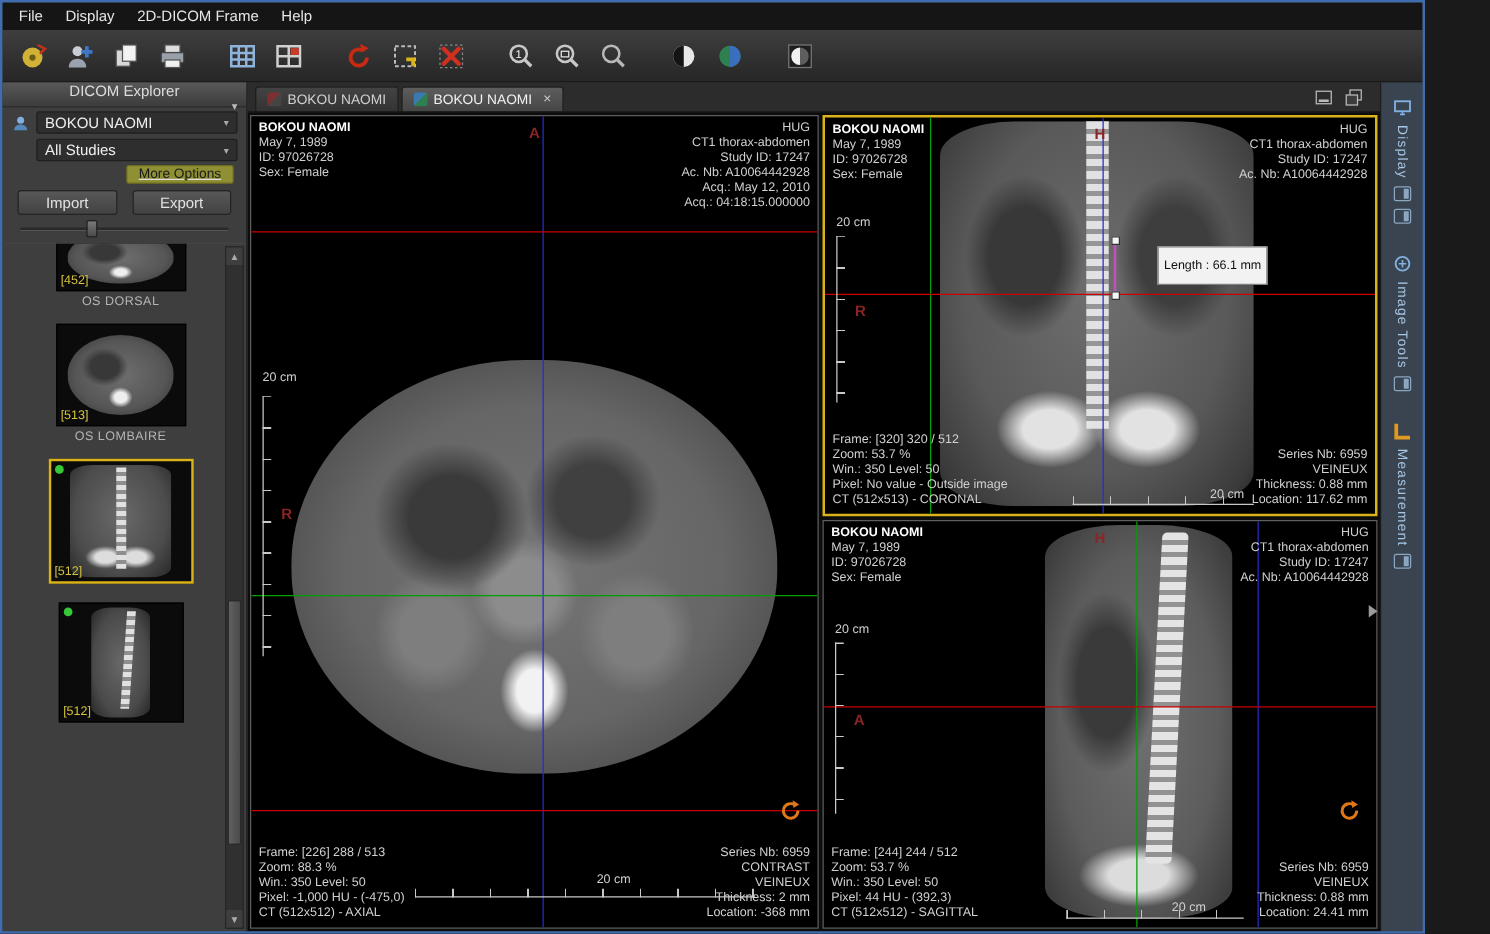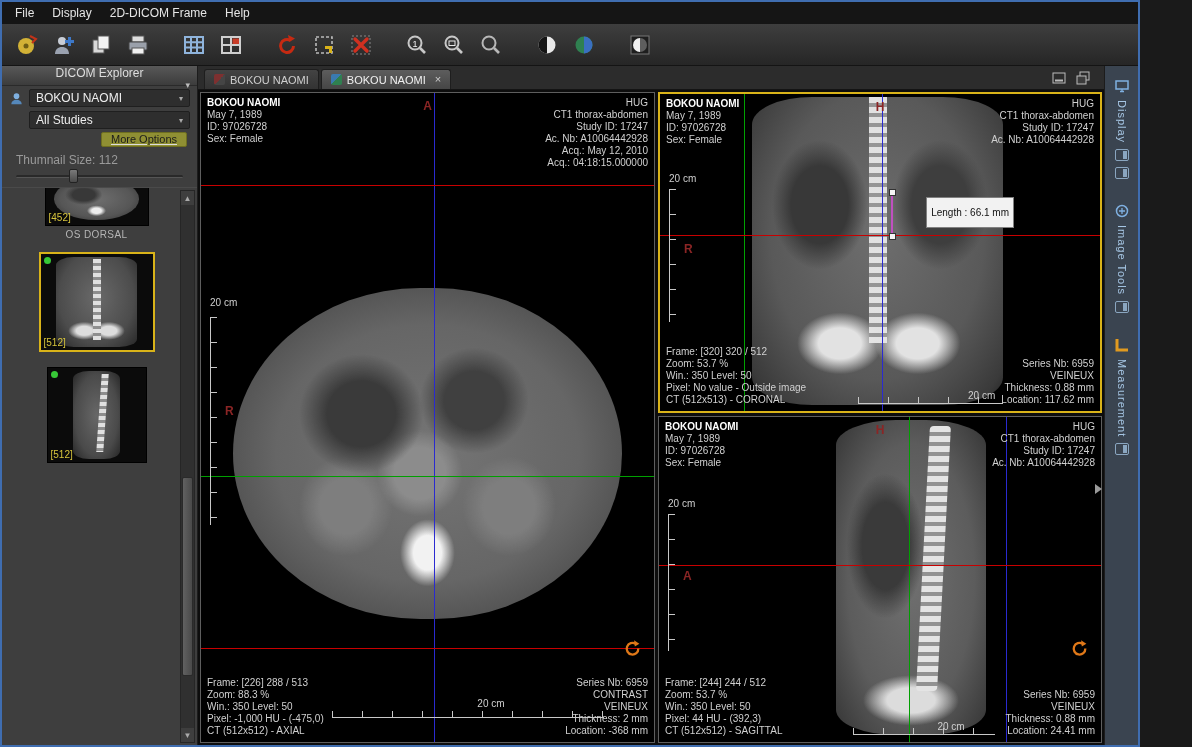--- a/index.html
+++ b/index.html
@@ -290,35 +290,45 @@
       </div>
       <div class="combo-row indent">
         <div class="combo">
           <span>All Studies</span>
           <span class="caret">▾</span>
         </div>
       </div>
       <div class="more-row">
         <span class="more-btn">More Options</span>
       </div>
-      <div class="size-label">Thumnail Size: 112</div>
+      <div class="btn-row">
+        <span class="pbtn">Import</span>
+        <span class="pbtn">Export</span>
+      </div>
       <div class="slider-row">
         <div class="slider-track">
           <div class="slider-handle"></div>
         </div>
       </div>
       <div class="divider"></div>
 
       <div class="thumb-list">
         <div class="thumb-item first">
           <div class="thumb-img">
             <span class="mini-axial"></span>
             <span class="thumb-tag">[452]</span>
           </div>
           <div class="thumb-label">OS DORSAL</div>
+        </div>
+        <div class="thumb-item">
+          <div class="thumb-img">
+            <span class="mini-axial"></span>
+            <span class="thumb-tag">[513]</span>
+          </div>
+          <div class="thumb-label">OS LOMBAIRE</div>
         </div>
         <div class="thumb-item selected">
           <div class="thumb-img">
             <span class="mini-coronal"></span>
             <span class="green-dot"></span>
             <span class="thumb-tag">[512]</span>
           </div>
           <div class="thumb-label"></div>
         </div>
         <div class="thumb-item last">

